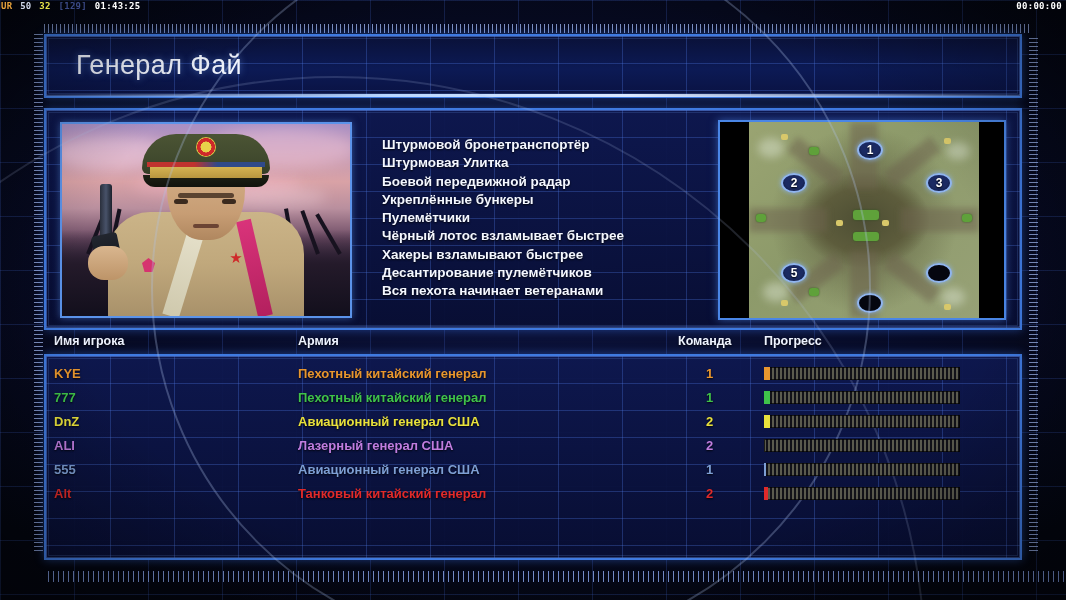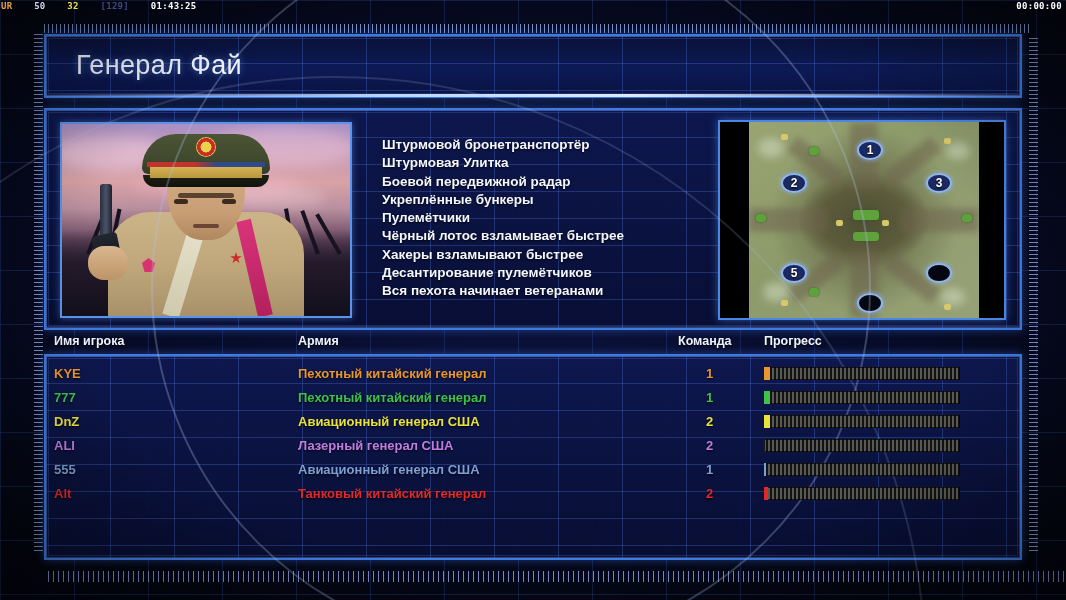--- a/index.html
+++ b/index.html
@@ -30,21 +30,21 @@
 
   
   #topbar {
     position:absolute; top:0; left:0; width:100%; height:13px;
     font-family:"DejaVu Sans Mono", monospace;
     font-size:9px; font-weight:bold; line-height:13px;
     letter-spacing:.3px;
     z-index:40;
   }
   #topbar .left { position:absolute; left:1px; top:0; white-space:nowrap; }
-  #topbar .left span { margin-right:16px; }
+  #topbar .left span { margin-right:2px; }
   .tb-ur { color:#e8a33d; }
   .tb-a  { color:#cfd6ea; }
   .tb-b  { color:#e8e24a; }
   .tb-br { color:#3b4a86; }
   .tb-clk{ color:#ffffff; }
   #topbar .right {
     position:absolute; right:4px; top:0; color:#fff;
   }
 
   

